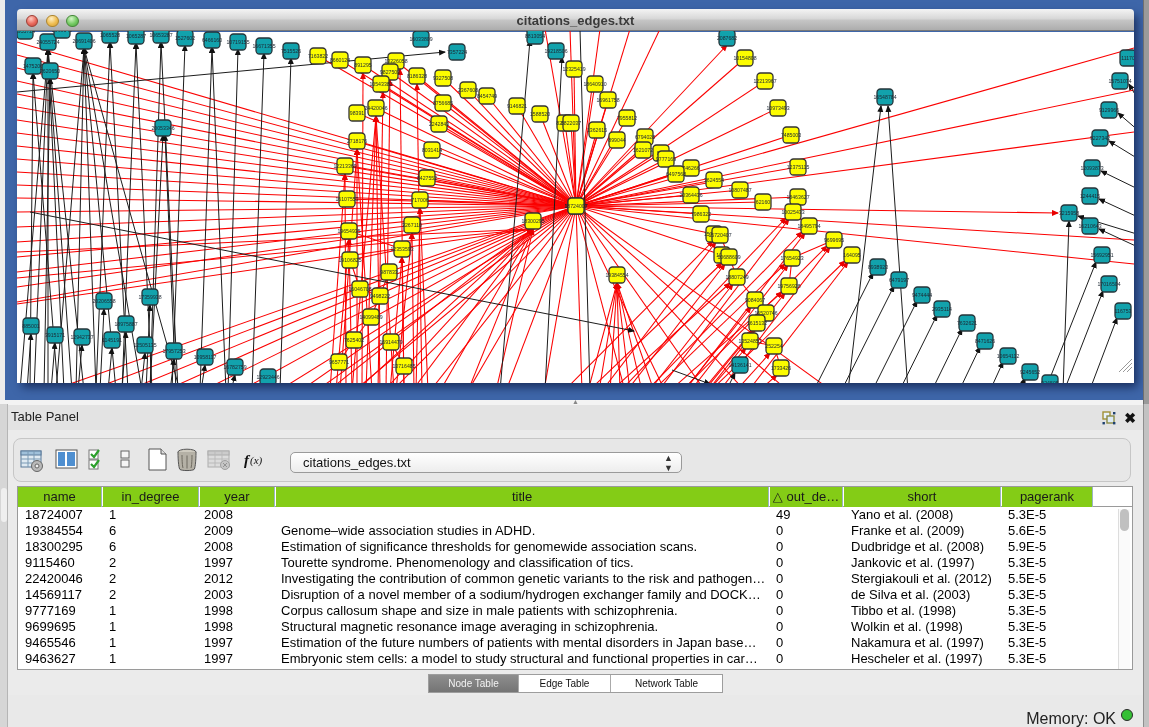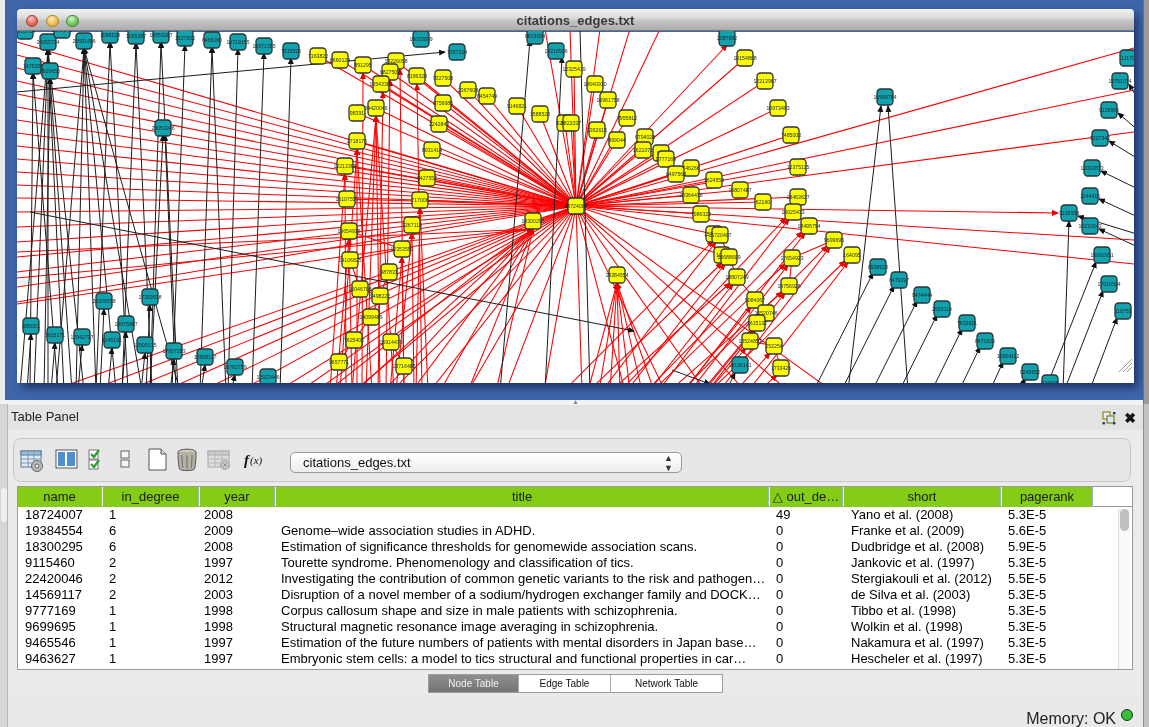--- a/index.html
+++ b/index.html
@@ -769,21 +769,21 @@
       <span class="c3">1997</span>
       <span class="c4">Estimation of the future numbers of patients with mental disorders in Japan base…</span>
       <span class="c5">0</span>
       <span class="c6">Nakamura et al. (1997)</span>
       <span class="c7">5.3E-5</span>
     </div>
 <div class="tr">
       <span class="c1">9463627</span>
       <span class="c2">1</span>
       <span class="c3">1997</span>
-      <span class="c4">Embryonic stem cells: a model to tics structural and functional properties in car…</span>
+      <span class="c4">Embryonic stem cells: a model to study structural and functional properties in car…</span>
       <span class="c5">0</span>
       <span class="c6">Hescheler et al. (1997)</span>
       <span class="c7">5.3E-5</span>
     </div>
   <div class="vsb">
       <div class="th"></div>
     </div>
 </div>
 <div class="tabs">
     <div class="sel" style="width:90px">Node Table</div>

